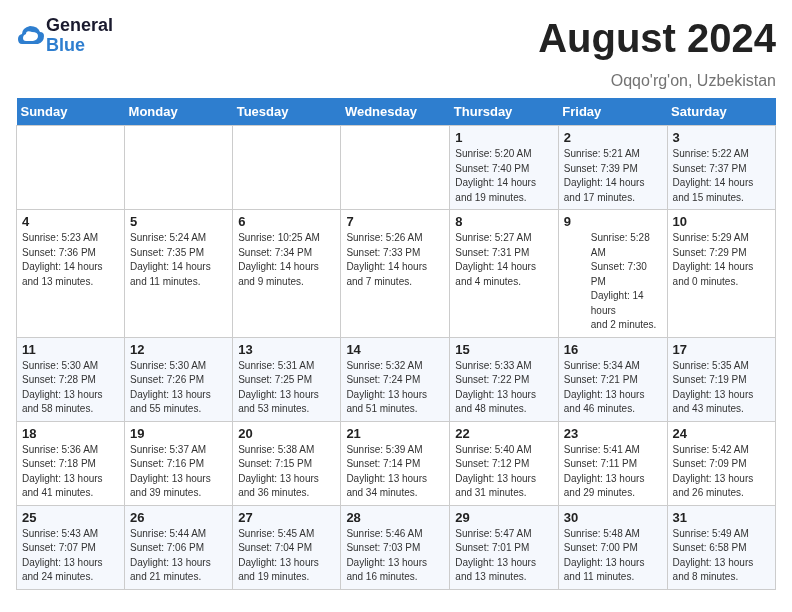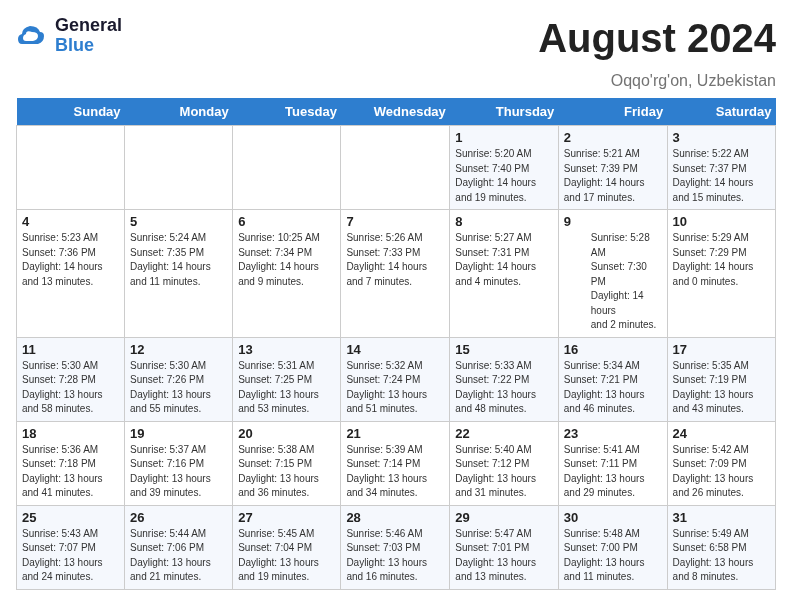--- a/index.html
+++ b/index.html
@@ -18,21 +18,20 @@
     }
     .logo {
       display: flex;
       align-items: center;
     }
     .logo-text {
       font-size: 18px;
       font-weight: bold;
       color: #1a1a2e;
       line-height: 1.1;
-      margin-left: 9px;
     }
     .logo-text span {
       color: #2e7ecf;
     }
     .logo-icon {
       width: 28px;
       height: 28px;
       margin-right: 2px;
     }
     .title-block {
@@ -50,21 +49,21 @@
     }
     table {
       width: 100%;
       border-collapse: collapse;
       font-size: 11px;
     }
     thead th {
       background: #2e7ecf;
       color: #fff;
       padding: 6px 4px;
-      text-align: right;
+      text-align: left;
       font-size: 13px;
       font-weight: bold;
     }
     tbody tr {
       vertical-align: top;
     }
     tbody td {
       border: 1px solid #ccc;
       padding: 4px 5px;
       min-height: 80px;

